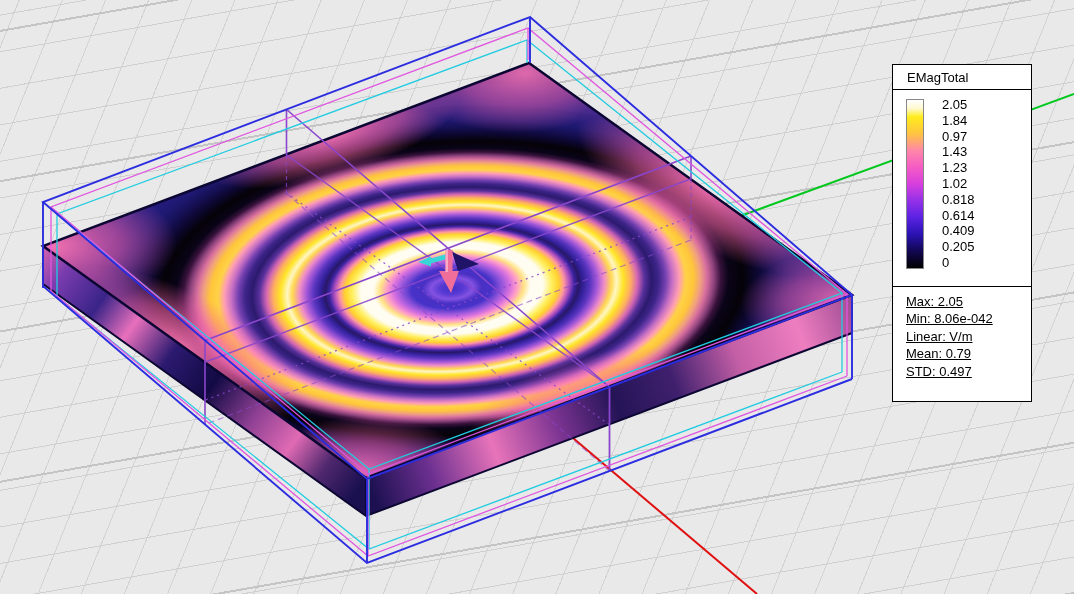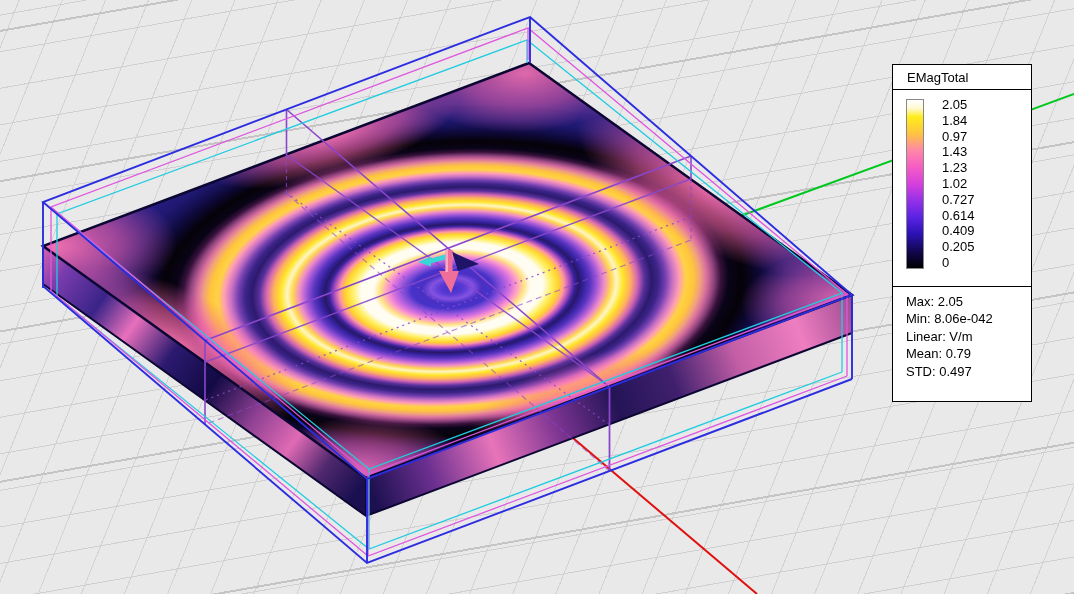--- a/index.html
+++ b/index.html
@@ -27,21 +27,21 @@
     background:linear-gradient(180deg,
       #ffffff 0%, #fff9d0 5%, #ffed1c 10%, #ffc440 20%, #ff87a8 30%,
       #f55cc5 40%, #d73fde 50%, #9430e8 60%, #5a22e2 70%, #2a12b2 80%,
       #120751 90%, #000000 100%);
   }
   .scale-labels{
     position:absolute;left:49px;top:8px;height:172px;
     display:flex;flex-direction:column;justify-content:space-between;
   }
   .scale-labels span{display:block;height:14px;line-height:14px;font-size:13px;}
-  .legend-stats{padding:6px 0 0 13px;}
+  .legend-stats{padding:6px 0 0 13px;text-decoration:underline;}
   .legend-stats div{height:17.4px;line-height:17.4px;white-space:nowrap;}
 </style>
 </head>
 <body>
 
 <div class="scene">
   <svg width="1074" height="594" viewBox="0 0 1074 594">
     <defs>
       <radialGradient id="ringGrad" gradientUnits="userSpaceOnUse" cx="110" cy="55" r="1200">
         <stop offset="0.000" stop-color="#4030c6"></stop>
@@ -222,21 +222,21 @@
     <div class="legend-title">EMagTotal</div>
     <div class="legend-scale">
       <div class="colorbar"></div>
       <div class="scale-labels">
         <span>2.05</span>
         <span>1.84</span>
         <span>0.97</span>
         <span>1.43</span>
         <span>1.23</span>
         <span>1.02</span>
-        <span>0.727</span>
+        <span>0.818</span>
         <span>0.614</span>
         <span>0.409</span>
         <span>0.205</span>
         <span>0</span>
       </div>
     </div>
     <div class="legend-stats">
       <div>Max: 2.05</div>
       <div>Min: 8.06e-042</div>
       <div>Linear: V/m</div>

